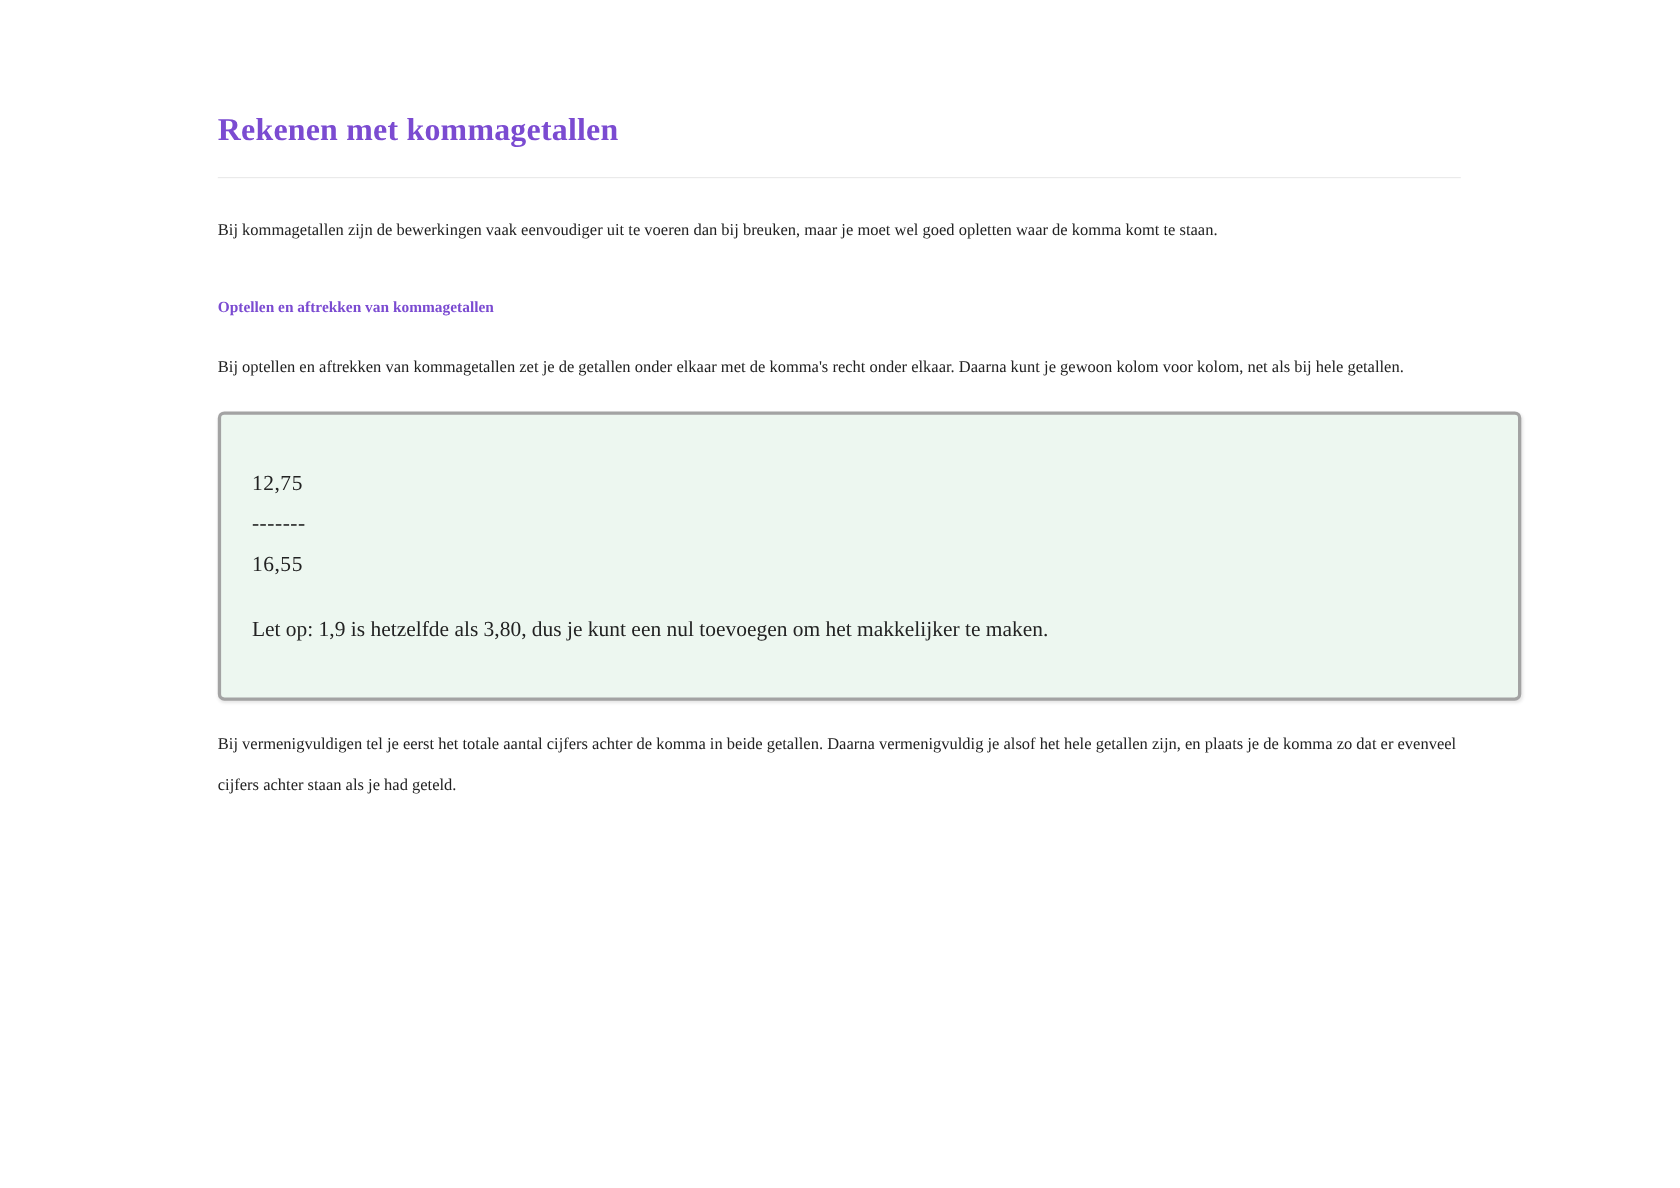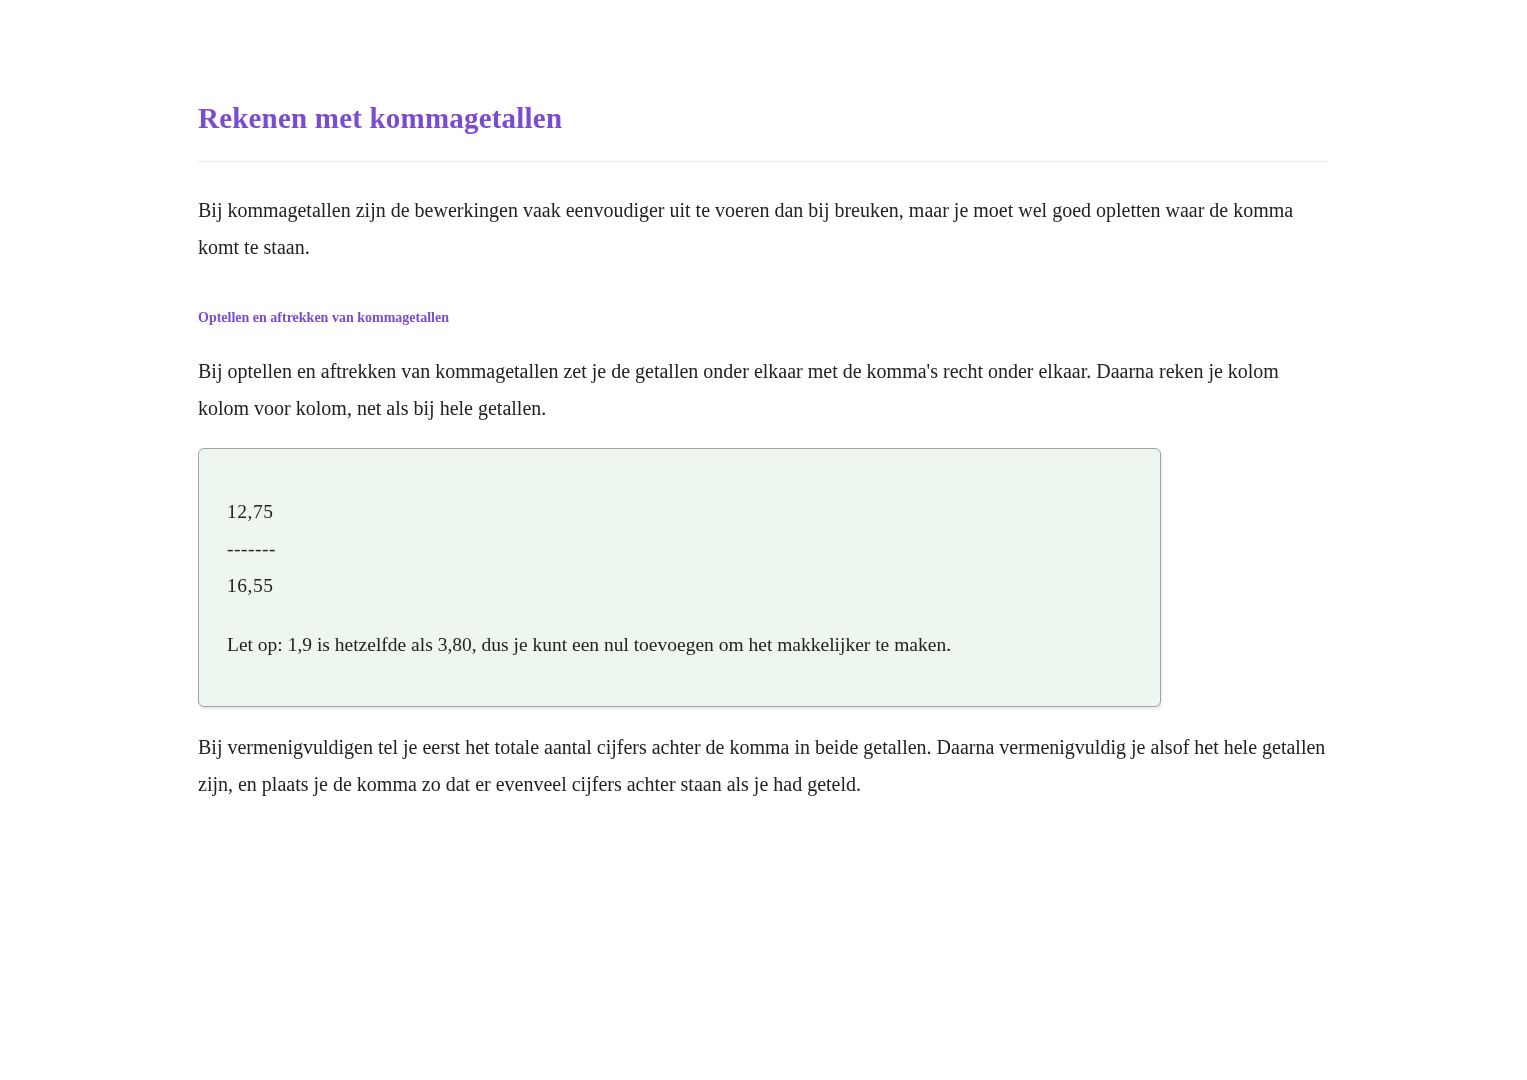--- a/index.html
+++ b/index.html
@@ -29,38 +29,38 @@
     letter-spacing: 0.2px;
   }
   .title-divider {
     width: 1130px;
     border: none;
     border-top: 1px solid #e8e8e8;
     margin: 0;
   }
   .body-para {
     width: 1130px;
-    font-size: 20px;
+    font-size: 15px;
     line-height: 37px;
     margin: 0;
   }
   .intro-para   { margin-top: 30px; }
   .section-para { margin-top: 22px; }
   .section-heading {
     margin: 38px 0 0 0;
     font-size: 14px;
     line-height: 27px;
     font-weight: 700;
     color: #7b4bd1;
   }
   .example-box {
-    width: 963px;
+    width: 1185px;
     margin-top: 21px;
     background: #edf7f0;
-    border: 1px solid #a3a3a3;
+    border: 3px solid #a3a3a3;
     border-radius: 6px;
     padding: 44px 30px 43px 28px;
     box-shadow: 1px 2px 3px rgba(0,0,0,0.10);
   }
   .calc-line {
     font-size: 19.5px;
     line-height: 37px;
     white-space: pre;
     letter-spacing: 0.5px;
   }
@@ -76,21 +76,21 @@
 <div class="page">
 
   <h1 class="page-title">Rekenen met kommagetallen</h1>
 
   <hr class="title-divider">
 
   <p class="body-para intro-para">Bij kommagetallen zijn de bewerkingen vaak eenvoudiger uit te voeren dan bij breuken, maar je moet wel goed opletten waar de komma komt te staan.</p>
 
   <h3 class="section-heading">Optellen en aftrekken van kommagetallen</h3>
 
-  <p class="body-para section-para">Bij optellen en aftrekken van kommagetallen zet je de getallen onder elkaar met de komma's recht onder elkaar. Daarna reken je kolom kolom voor kolom, net als bij hele getallen.</p>
+  <p class="body-para section-para">Bij optellen en aftrekken van kommagetallen zet je de getallen onder elkaar met de komma's recht onder elkaar. Daarna kunt je gewoon kolom voor kolom, net als bij hele getallen.</p>
 
   <div class="example-box">
     <div>
       <div class="calc-line">12,75</div>
       <div class="calc-line">-------</div>
       <div class="calc-line">16,55</div>
     </div>
     <p class="example-note">Let op: 1,9 is hetzelfde als 3,80, dus je kunt een nul toevoegen om het makkelijker te maken.</p>
   </div>
 

